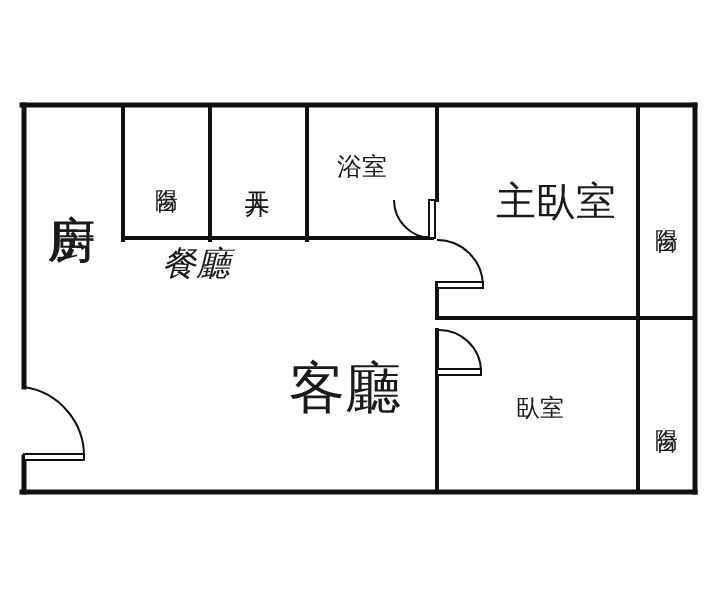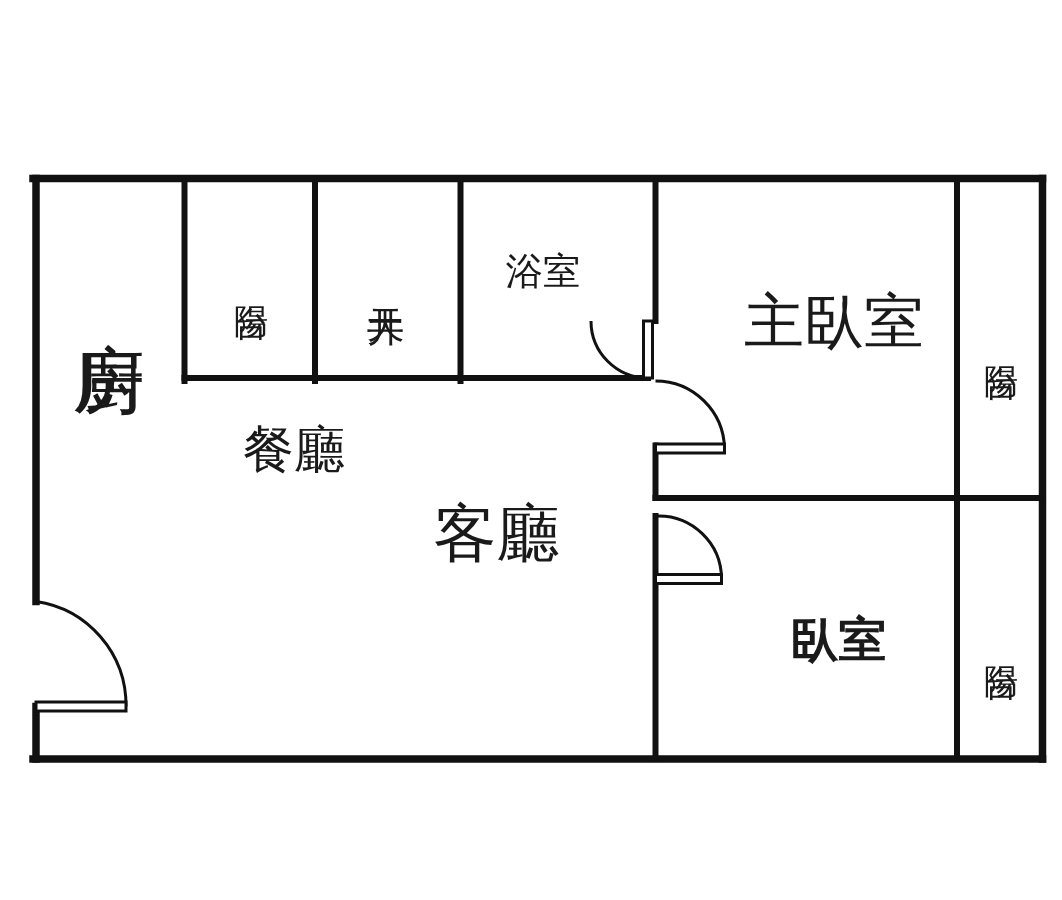--- a/index.html
+++ b/index.html
@@ -11,21 +11,20 @@
     width: 708px;
     height: 600px;
     font-family: "DejaVu Sans", "Liberation Sans", sans-serif;
     overflow: hidden;
   }
   #floorplan-root {
     position: relative;
     width: 708px;
     height: 428px;
     background: #ffffff;
-    margin-top: 14px;
   }
   svg#plan-svg {
     position: absolute;
     left: 0;
     top: 0;
     width: 708px;
     height: 600px;
     display: block;
   }
   .room-label {
@@ -91,19 +90,19 @@
       </g>
   </svg>
 
   <div id="labels-layer">
       <div class="room-label vertical-label" style="font-size: 48px; left: 47.5px; top: 175px;">廚房</div>
       <div class="room-label vertical-label" style="font-size: 23px; left: 154.5px; top: 172px;">陽台</div>
       <div class="room-label vertical-label" style="font-size: 25px; left: 244px; top: 172px;">天井</div>
       <div class="room-label horizontal-label" style="font-size: 25px; left: 337px; top: 154px;">浴室</div>
       <div class="room-label horizontal-label" style="font-size: 40px; left: 496px; top: 180.5px;">主臥室</div>
       <div class="room-label vertical-label" style="font-size: 23px; left: 654.5px; top: 212px;">陽台</div>
-      <div class="room-label horizontal-label" style="font-size: 34px; left: 162px; top: 269px;">餐廳</div>
-      <div class="room-label horizontal-label" style="font-size: 42px; left: 289px; top: 321px;">客廳</div>
-      <div class="room-label horizontal-label" style="font-size: 32px; left: 527px; top: 395.5px; font-weight: bold;">臥室</div>
+      <div class="room-label horizontal-label" style="font-size: 34px; left: 162px; top: 246px; font-style: italic;">餐廳</div>
+      <div class="room-label horizontal-label" style="font-size: 56px; left: 289px; top: 359px;">客廳</div>
+      <div class="room-label horizontal-label" style="font-size: 24px; left: 516px; top: 395.5px;">臥室</div>
       <div class="room-label vertical-label" style="font-size: 23px; left: 654.5px; top: 412px;">陽台</div>
     </div>
 
 </div>
 
 </body></html>

